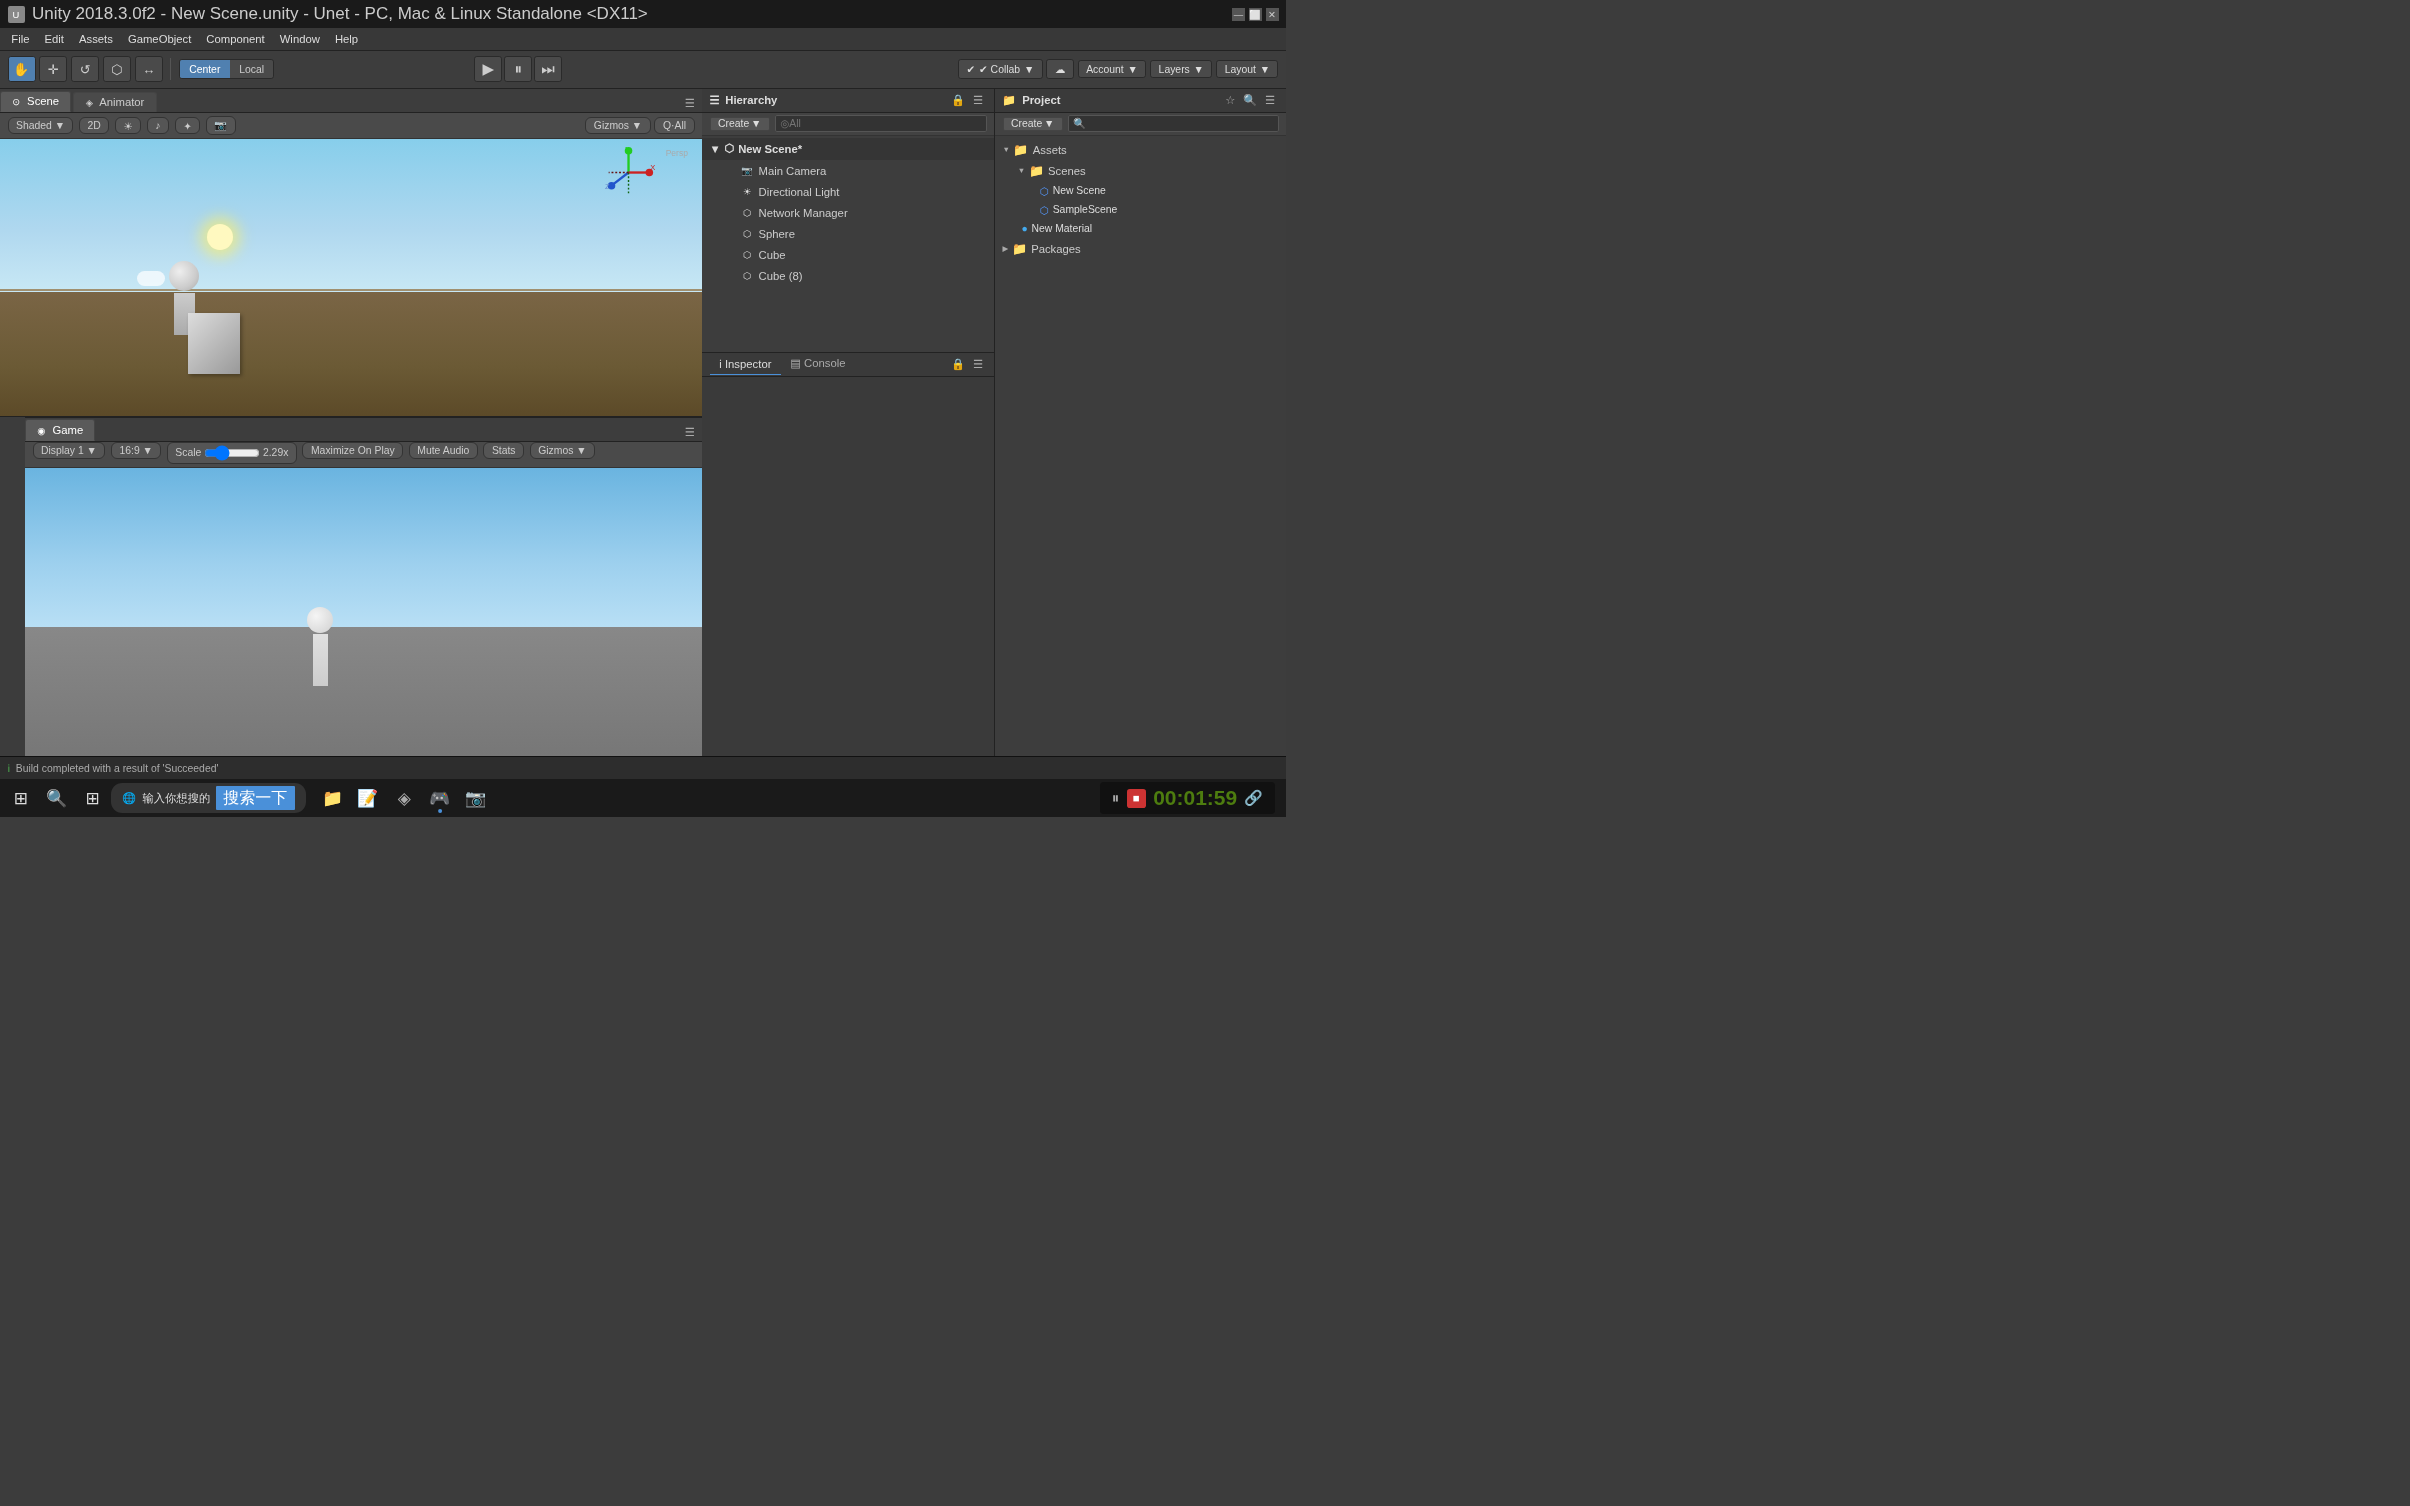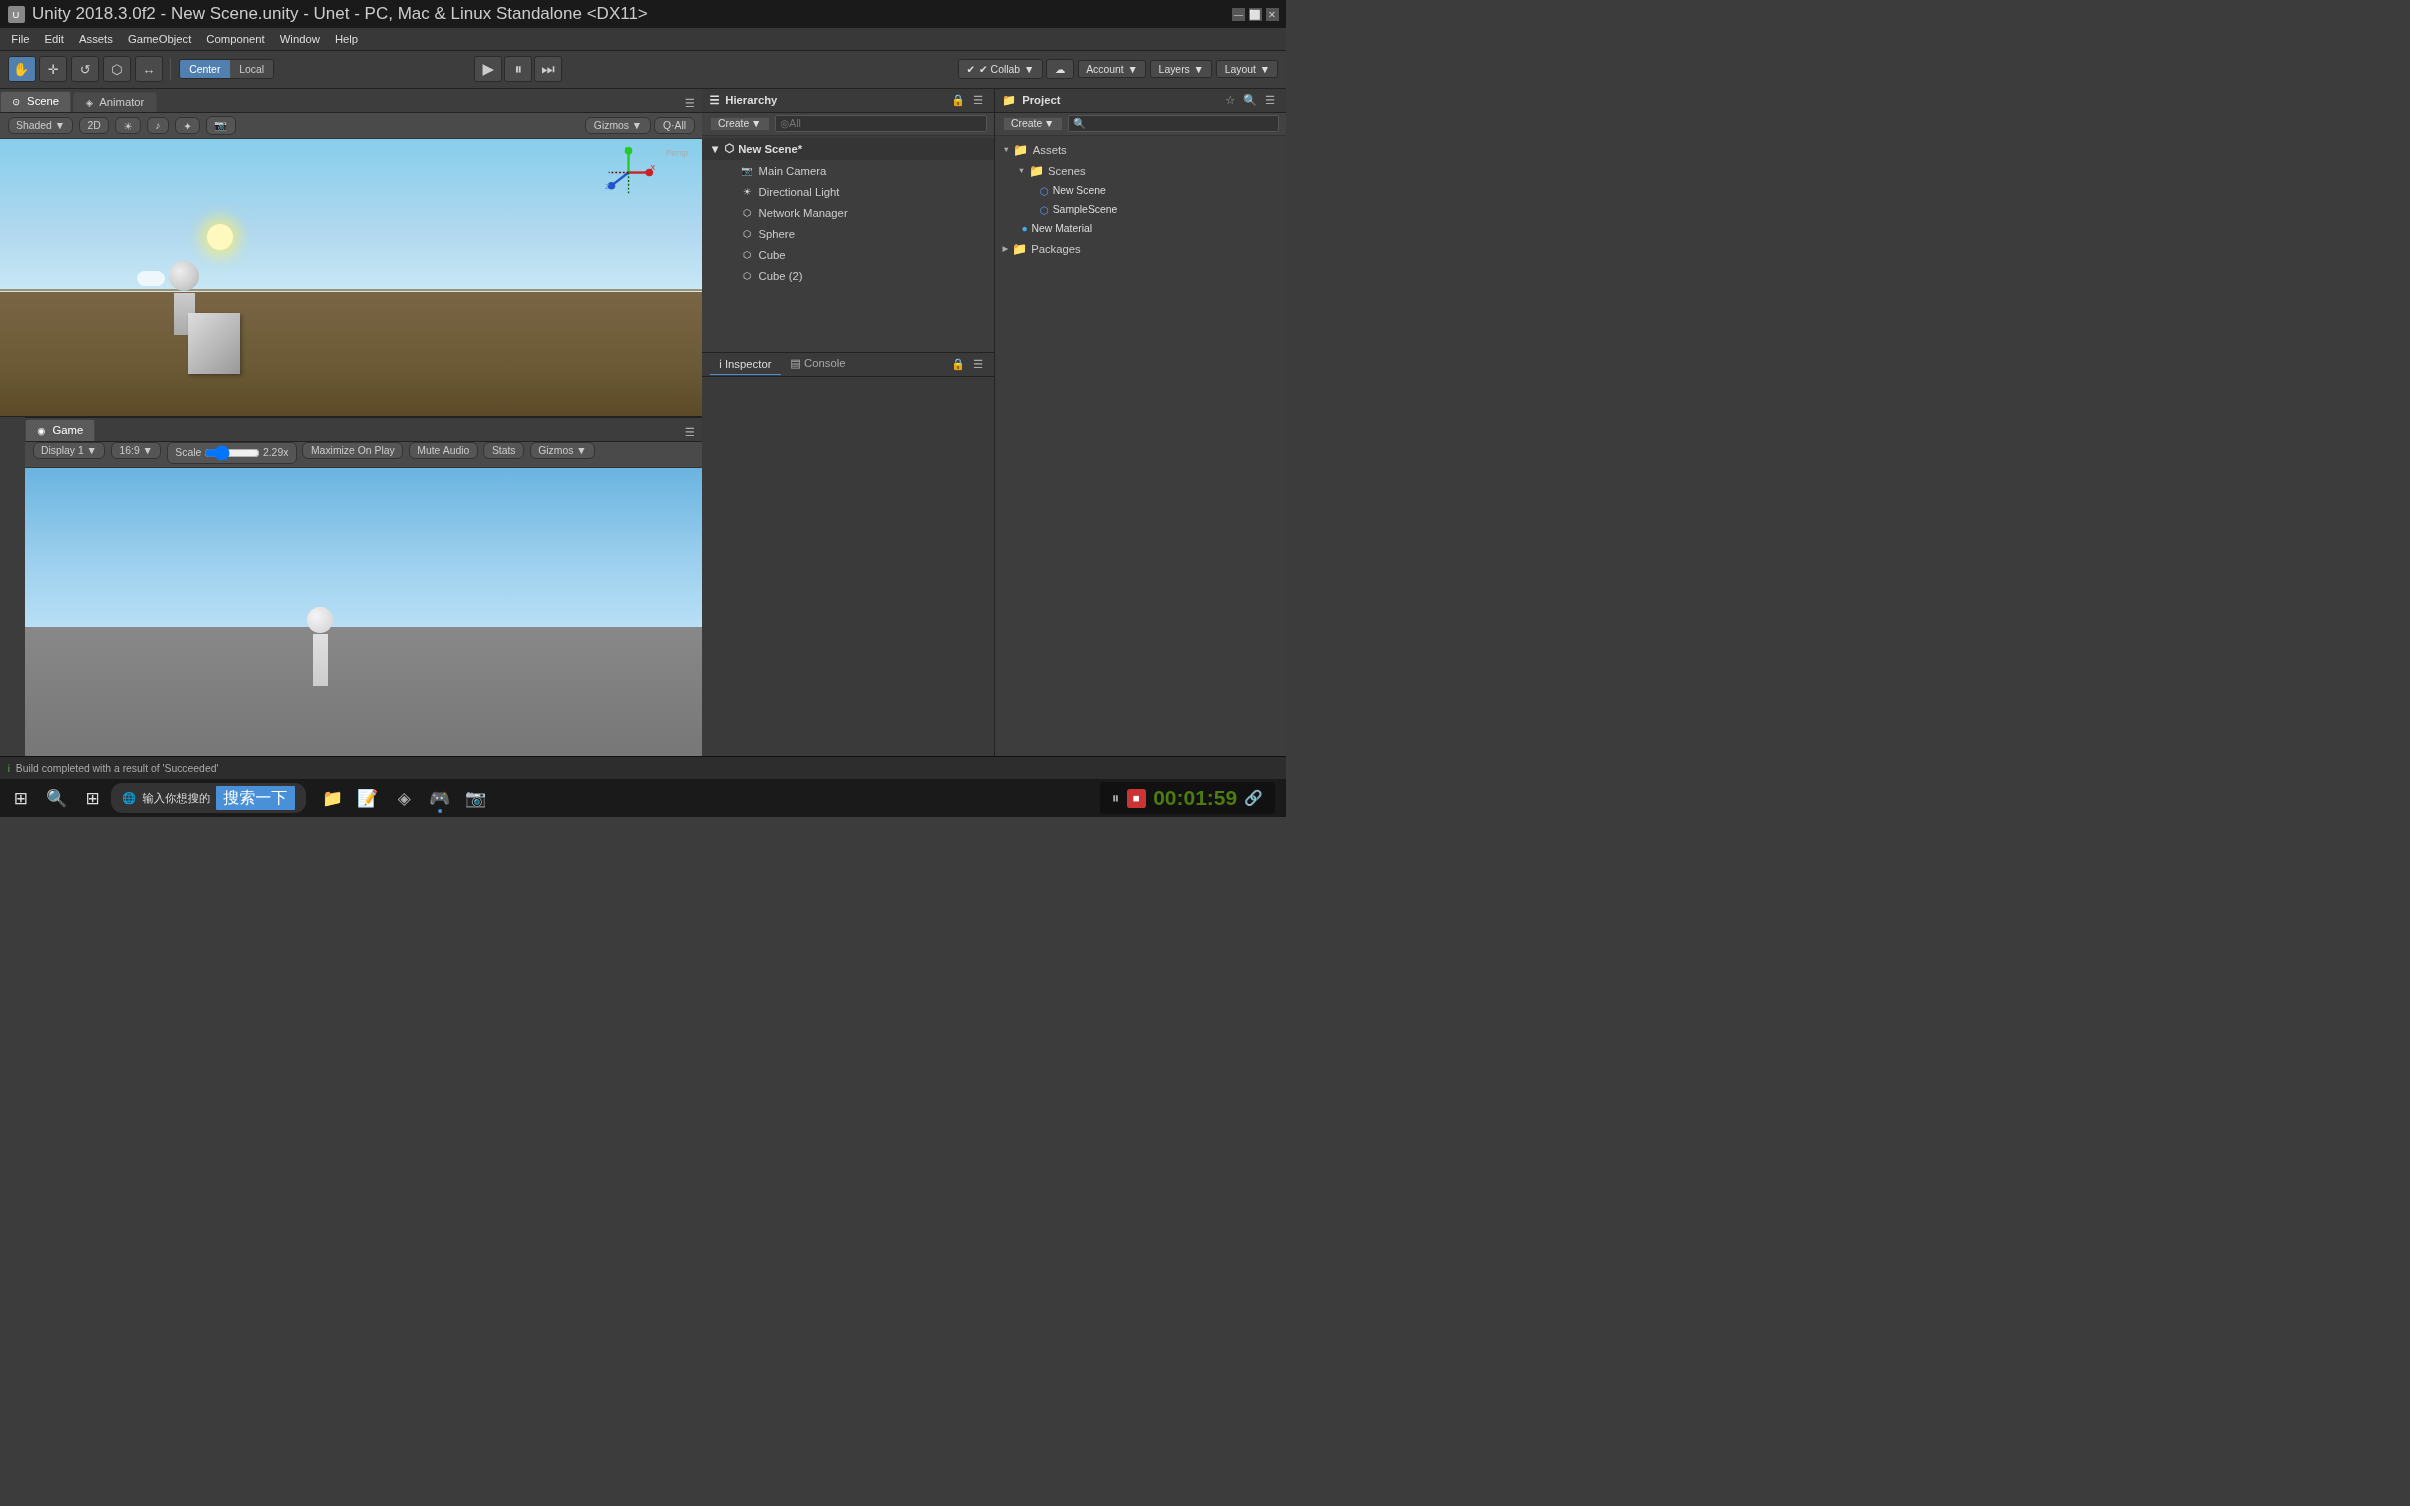--- a/index.html
+++ b/index.html
@@ -886,21 +886,21 @@
 
           <div class="hierarchy-item indent-1">
             <span class="expand-arrow"></span>
             <span class="item-icon">⬡</span>
             <span class="item-label">Cube</span>
           </div>
 
           <div class="hierarchy-item indent-1">
             <span class="expand-arrow"></span>
             <span class="item-icon">⬡</span>
-            <span class="item-label">Cube (2)</span>
+            <span class="item-label">Cube (8)</span>
           </div>
         </div>
       </div>
 
       <div id="bottom-right-panel">
         <div id="inspector-tabs">
           <div class="insp-tab active">
             <span>ℹ</span>
             <span>Inspector</span>
           </div>

